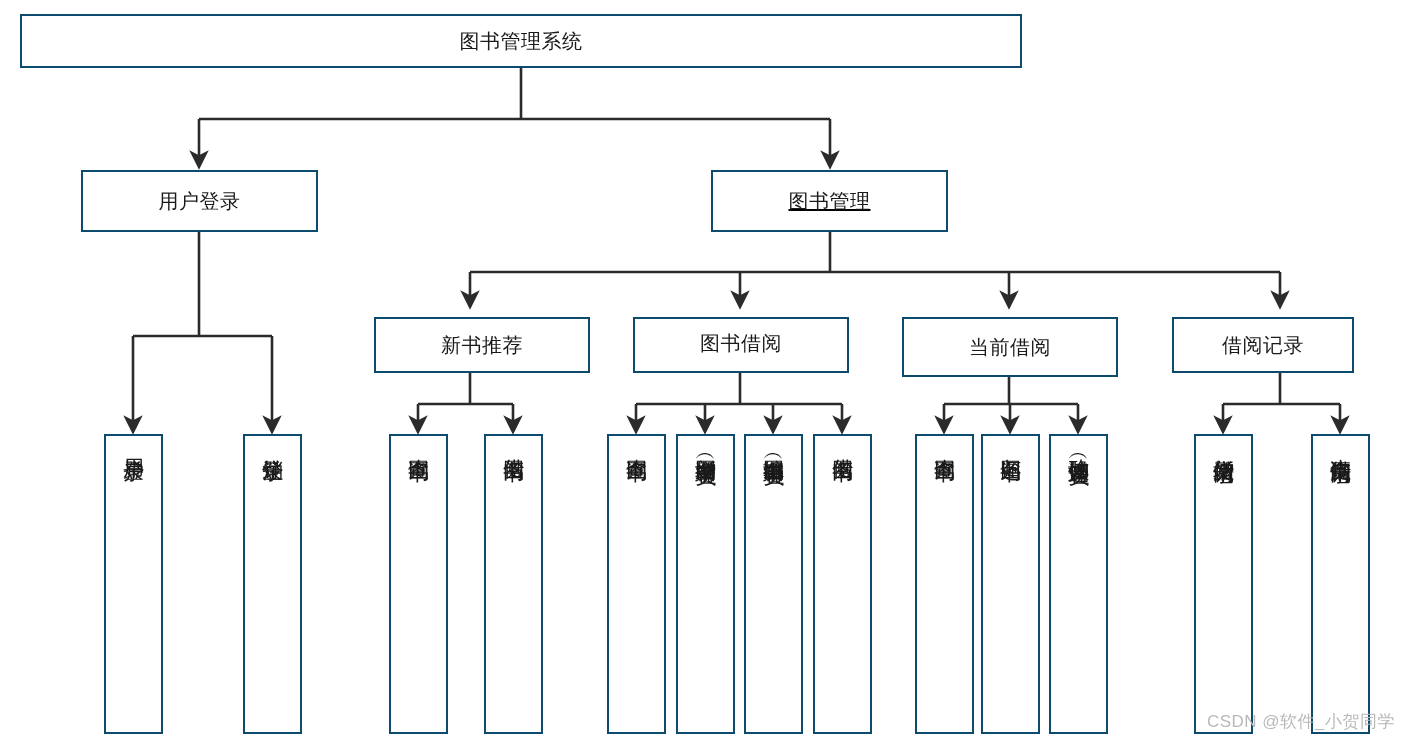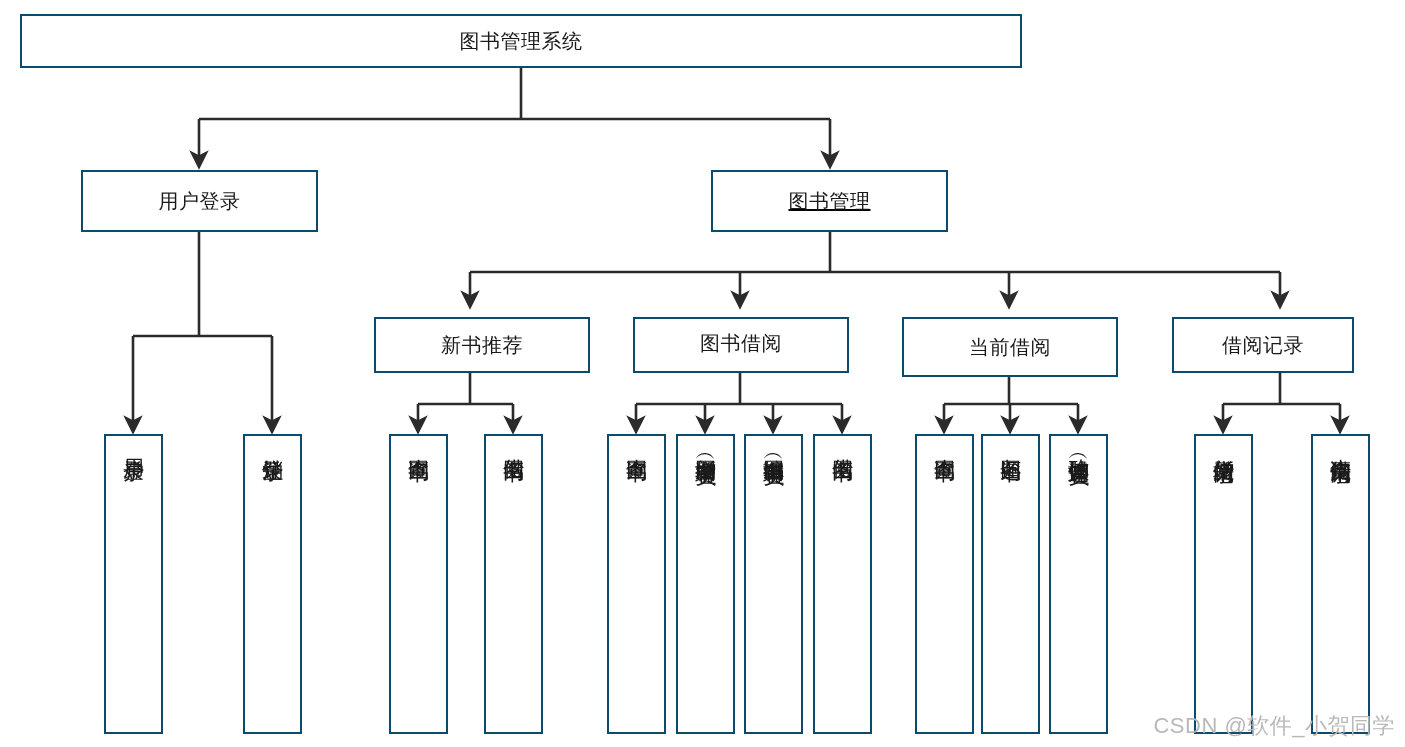--- a/index.html
+++ b/index.html
@@ -52,22 +52,22 @@
     font-size: 21px;
     writing-mode: vertical-rl;
     text-orientation: upright;
     line-height: 1.08;
     letter-spacing: 1px;
     max-height: 100%;
   }
   .watermark {
     position: absolute;
     right: 10px;
-    bottom: 6px;
-    font-size: 22px;
+    bottom: 14px;
+    font-size: 17px;
     color: #b9b9b9;
     z-index: 5;
     letter-spacing: 0.5px;
     pointer-events: none;
   }
 </style>
 </head>
 <body>
 
 <div id="canvas">

